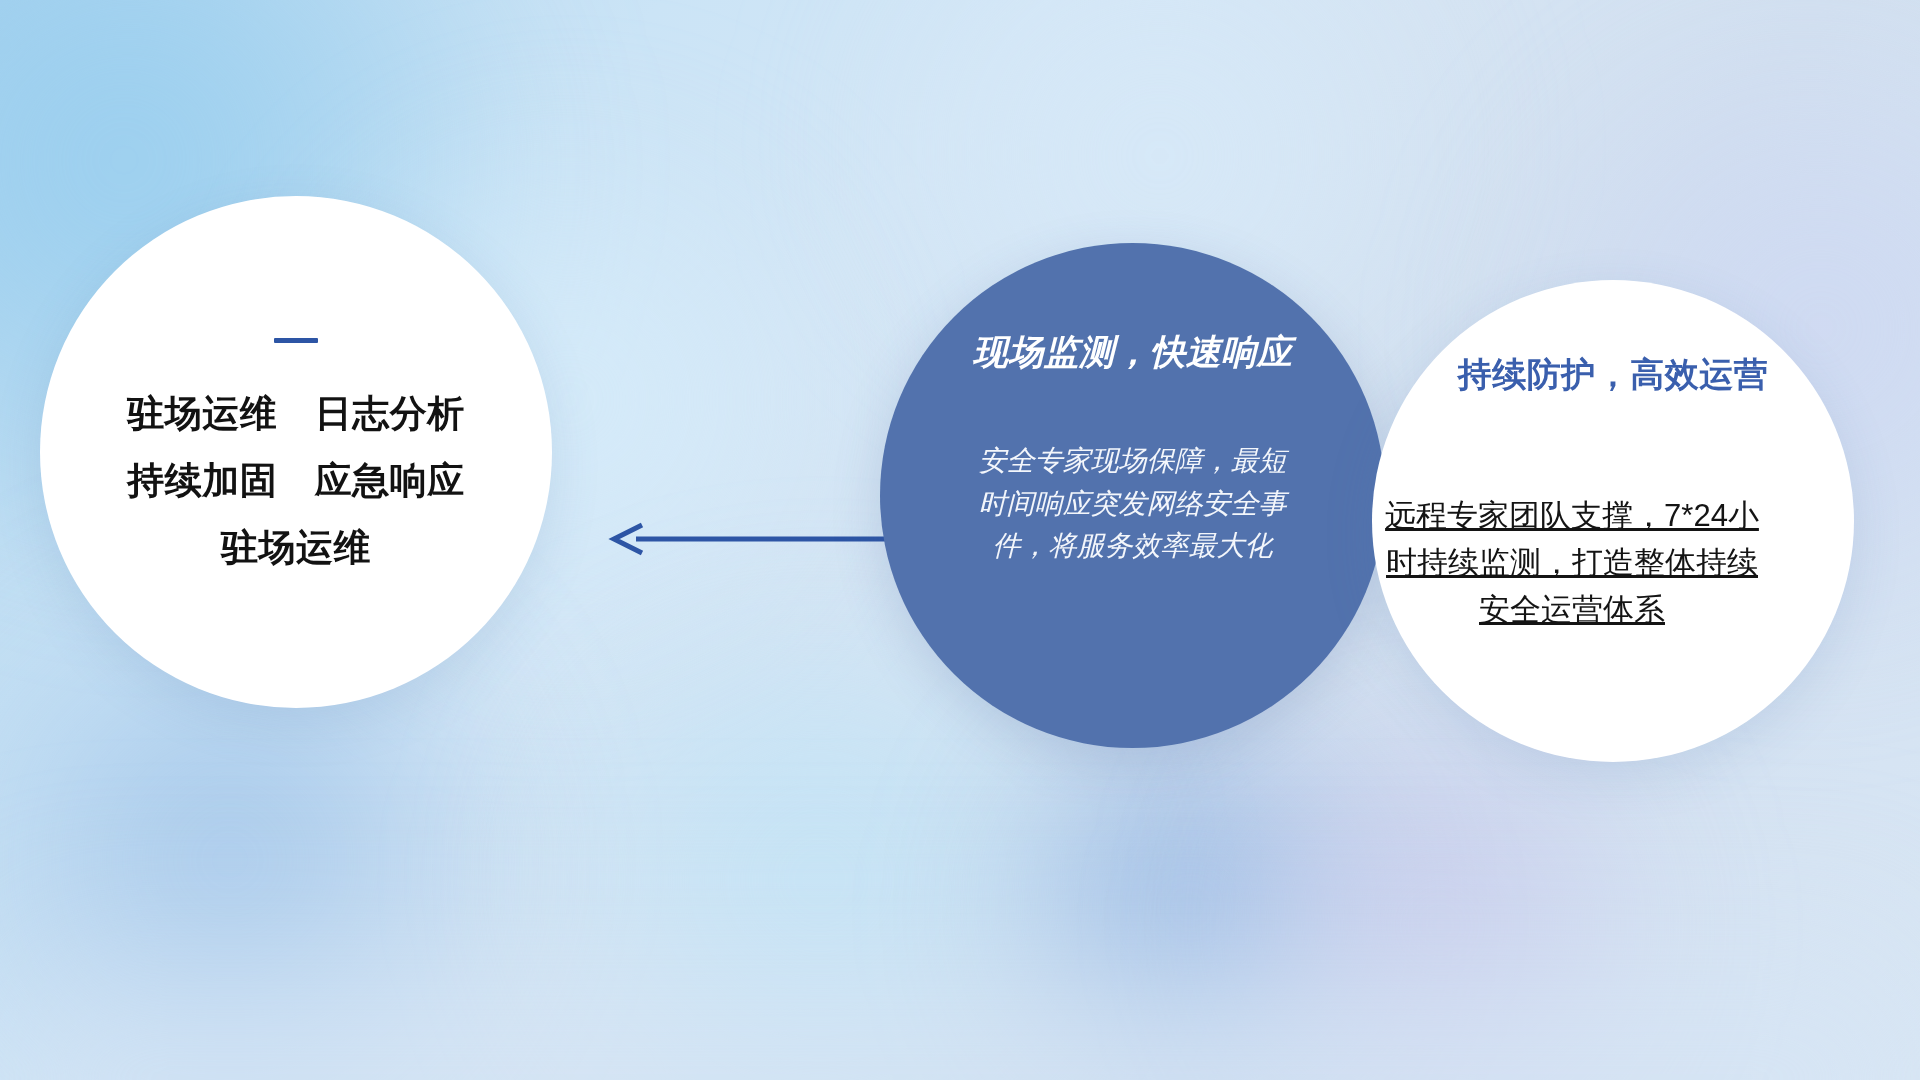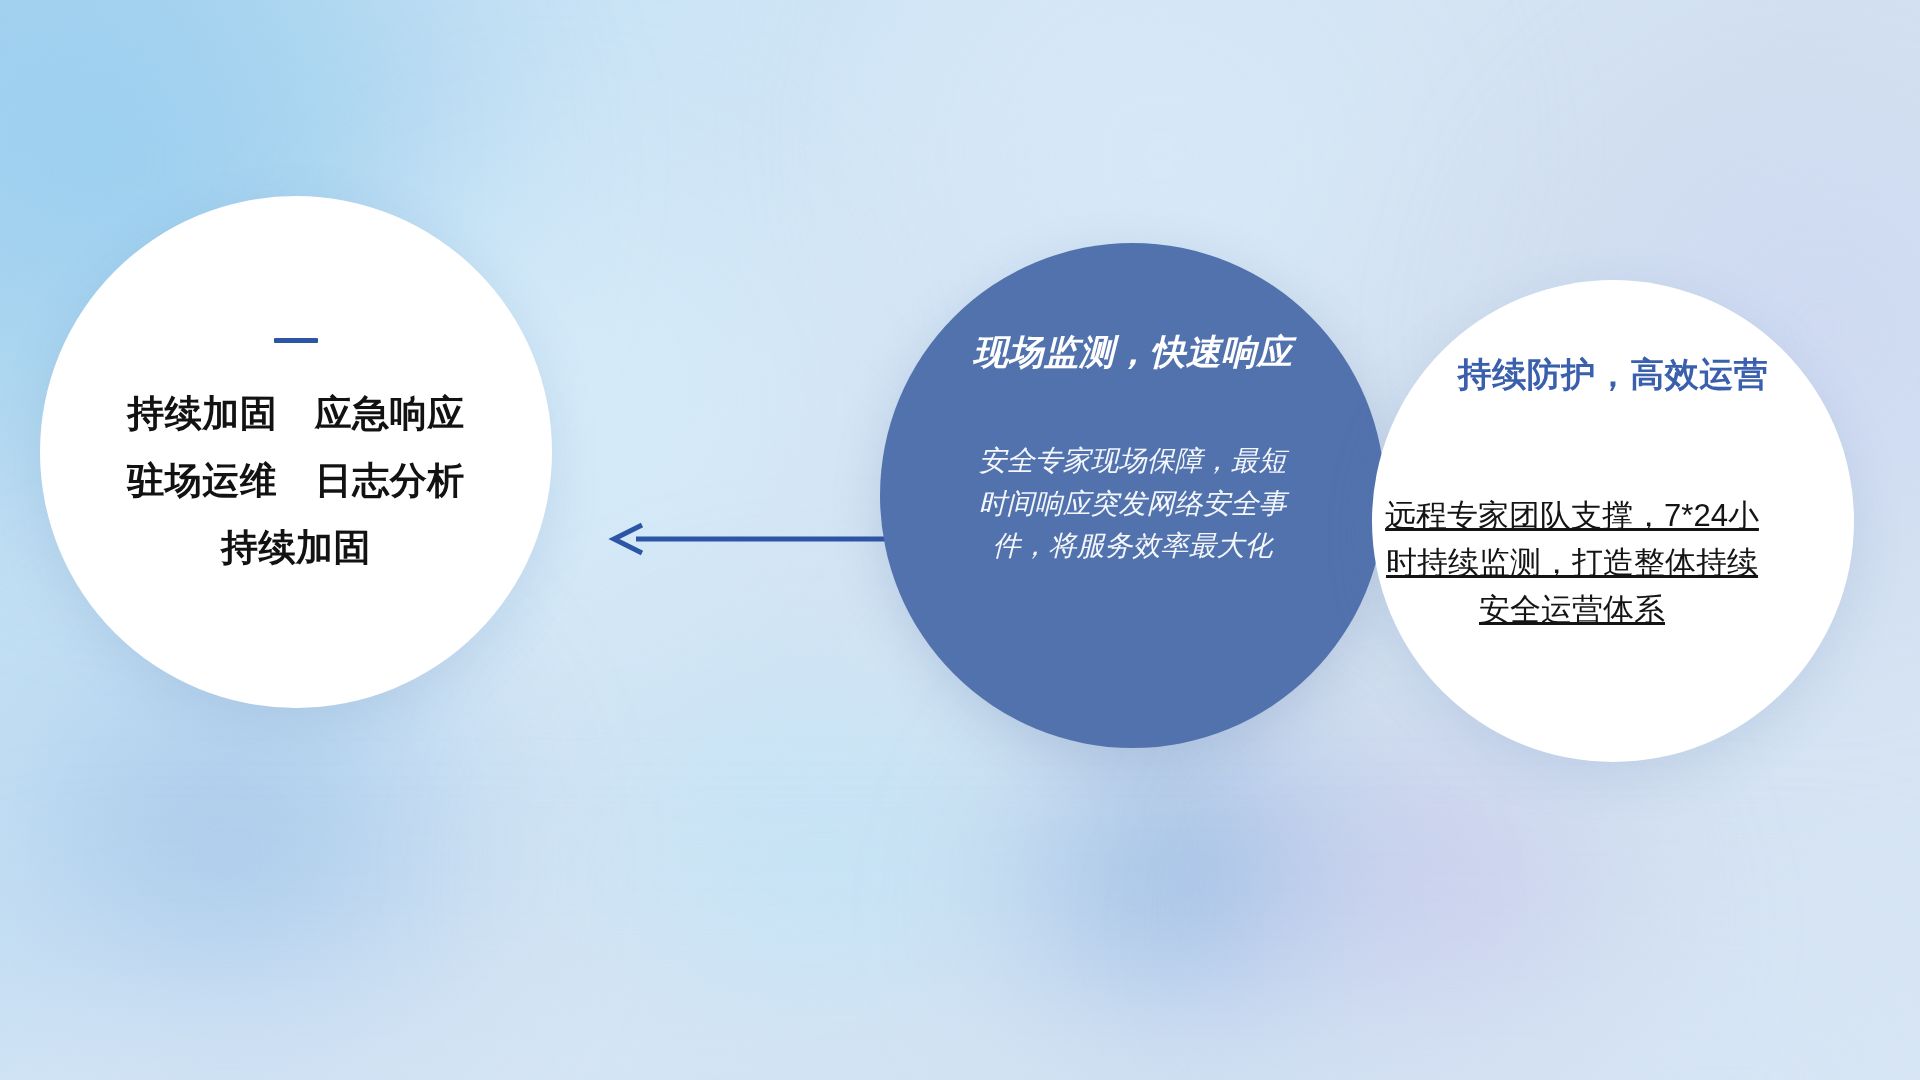--- a/index.html
+++ b/index.html
@@ -151,23 +151,23 @@
   <div class="blob blob-b"></div>
   <div class="blob blob-c"></div>
   <div class="blob blob-d"></div>
   <div class="blob blob-e"></div>
   <div class="blob blob-f"></div>
   <div class="blob blob-i"></div>
 
   <div class="circle circle-left">
     <div class="left-dash"></div>
     <div class="left-lines">
+      <div class="row">驻场运维　日志分析</div>
       <div class="row">持续加固　应急响应</div>
-      <div class="row">驻场运维　日志分析</div>
-      <div class="row">持续加固</div>
+      <div class="row">驻场运维</div>
     </div>
   </div>
 
   <div class="arrow-wrap">
     <svg width="300" height="36" viewBox="0 0 300 36" aria-hidden="true">
       <line x1="298" y1="18" x2="28" y2="18" stroke="#2d55a5" stroke-width="5"></line>
       <polyline points="34,4 6,18 34,32" fill="none" stroke="#2d55a5" stroke-width="5" stroke-linecap="butt" stroke-linejoin="miter"></polyline>
     </svg>
   </div>
 

